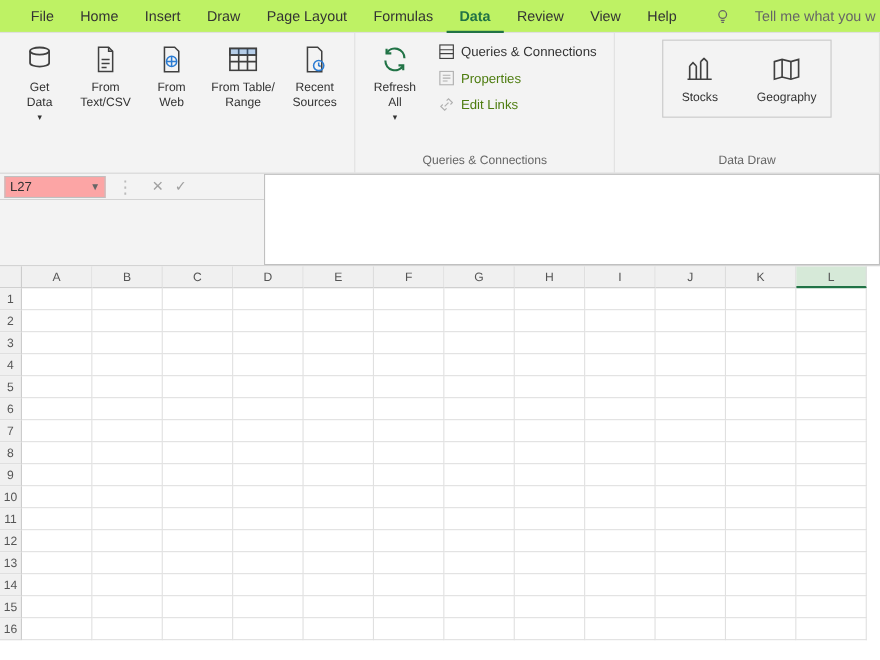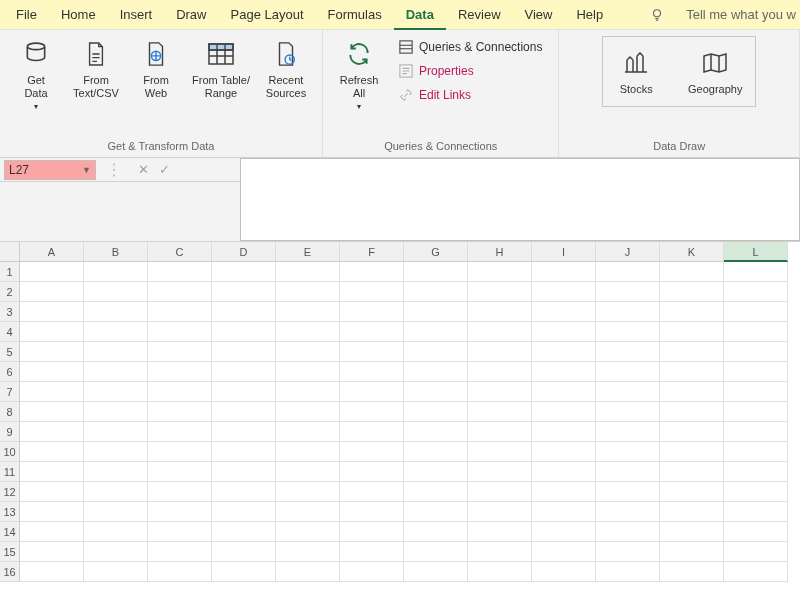--- a/index.html
+++ b/index.html
@@ -1,30 +1,30 @@
 <!DOCTYPE html>
 <html><head>
 <meta charset="utf-8">
 <style>
 * { margin:0; padding:0; box-sizing:border-box; font-family:"Segoe UI",Arial,sans-serif; }
 body { background:#fff; width:800px; height:600px; overflow:hidden; color:#333; }
-.tabs { display:flex; align-items:center; height:30px; background:#fef9c3; border-bottom:1px solid #e0e0e0; padding-left:4px; }
+.tabs { display:flex; align-items:center; height:30px; background:#bef264; border-bottom:1px solid #e0e0e0; padding-left:16px; }
 .tab { padding:0 12px; height:30px; line-height:30px; font-size:13px; cursor:pointer; }
 .tab.active { color:#217346; border-bottom:2px solid #217346; font-weight:600; }
 .tellme { display:flex; align-items:center; margin-left:auto; margin-right:4px; font-size:13px; color:#666;gap:16px; }
 .tellme svg { margin-right:6px; }
 .ribbon { display:flex; height:128px; background:#f3f3f3; border-bottom:1px solid #d0d0d0; }
 .group { display:flex; flex-direction:column; align-items:center; padding:4px 8px 2px 8px; border-right:1px solid #e0e0e0; }
 .group-body { display:flex; flex:1; align-items:flex-start; gap:4px; }
 .group-label { font-size:11px; color:#666; height:18px; line-height:18px; text-align:center; width:100%; }
 .bigbtn { display:flex; flex-direction:column; align-items:center; justify-content:flex-start; width:56px; padding:4px 2px; font-size:11px; text-align:center; cursor:pointer; line-height:13px; }
 .bigbtn .ico { height:32px; display:flex; align-items:center; justify-content:center; margin-bottom:4px; }
 .smallstack { display:flex; flex-direction:column; justify-content:flex-start; gap:6px; padding:4px 4px; }
 .smallbtn { display:flex; align-items:center; gap:6px; font-size:12px; cursor:pointer; padding:2px 4px; white-space:nowrap; }
-.smallbtn.disabled { color:#be185d; cursor:default;text-align:center; }
+.smallbtn.disabled { color:#4d7c0f; cursor:default;text-align:center; }
 .namebox-row { display:flex; align-items:center; height:24px; background:#f3f3f3; border-bottom:1px solid #d0d0d0; }
 .namebox { width:92px; height:20px; margin:0 4px; background:#fca5a5; border:1px solid #c0c0c0; font-size:12px; padding:0 4px; display:flex; align-items:center; justify-content:space-between; }
 .namebox .dd { font-size:9px; color:#666; }
 .fxbar { display:flex; align-items:center; gap:10px; margin-left:10px; }
 .fxbar .ic { color:#a0a0a0; cursor:pointer; font-size:13px; }
 .fxbar .fx { font-style:italic; font-size:13px; color:#666;margin-top:48px; }
 .formula-area { height:60px; background:#f3f3f3; border-bottom:1px solid #d0d0d0; position:relative; }
 .formula-input { position:absolute; left:240px; right:0; top:-24px; bottom:0; background:#fff; border:1px solid #c0c0c0; }
 .sheet { display:flex; height:358px; }
 .rowheads { display:flex; flex-direction:column; }
@@ -116,21 +116,20 @@
             <svg width="24" height="26" viewBox="0 0 24 28" fill="none" stroke="#404040" stroke-width="1.5">
               <path d="M5 2h10l4 4v20H5z"></path>
               <circle cx="16" cy="20" r="5" stroke="#2b7cd3"></circle>
               <path d="M16 17v3l2 1" stroke="#2b7cd3"></path>
             </svg>
           </span>
         <span style="white-space:pre-line">Recent
 Sources</span>
       </div>
     </div>
-    <div class="group-label">Get &amp; Transform Data</div>
   </div>
 
   <div class="group">
     <div class="group-body">
       <div class="bigbtn">
         <span class="ico">
             <svg width="26" height="26" viewBox="0 0 24 24" fill="none" stroke="#217346" stroke-width="1.8">
               <path d="M20 11A8 8 0 0 0 5 7"></path>
               <path d="M4 13a8 8 0 0 0 15 4"></path>
               <path d="M5 3v4h4"></path>

